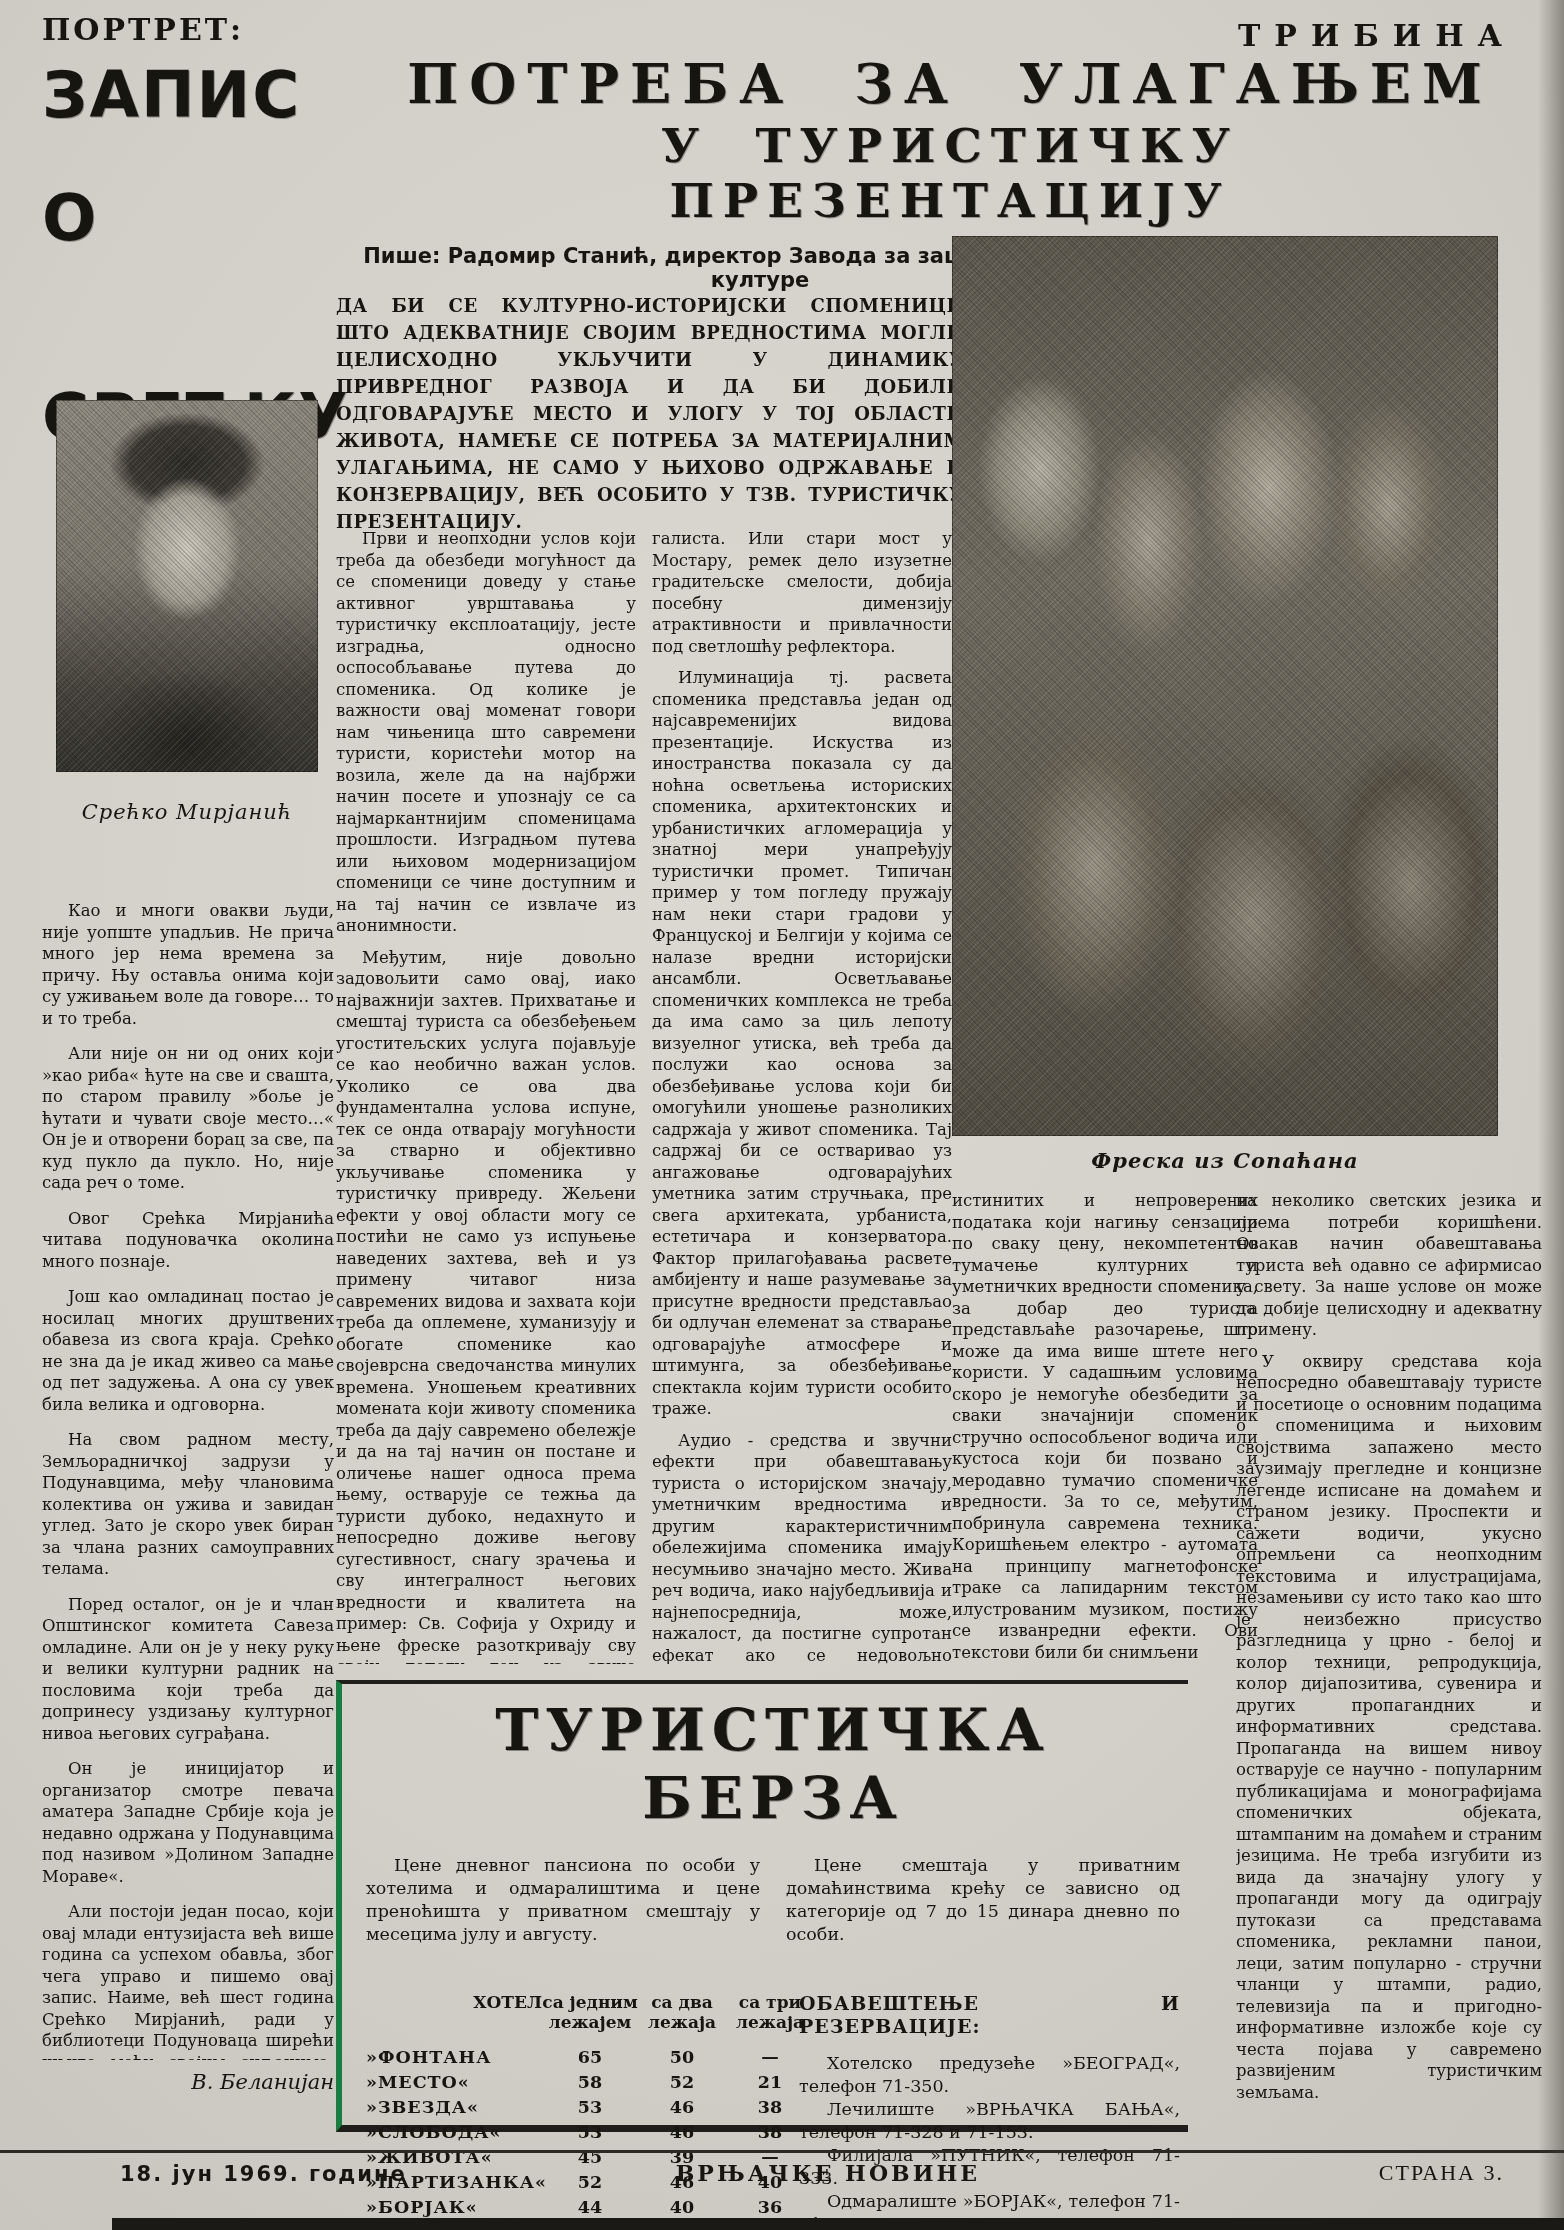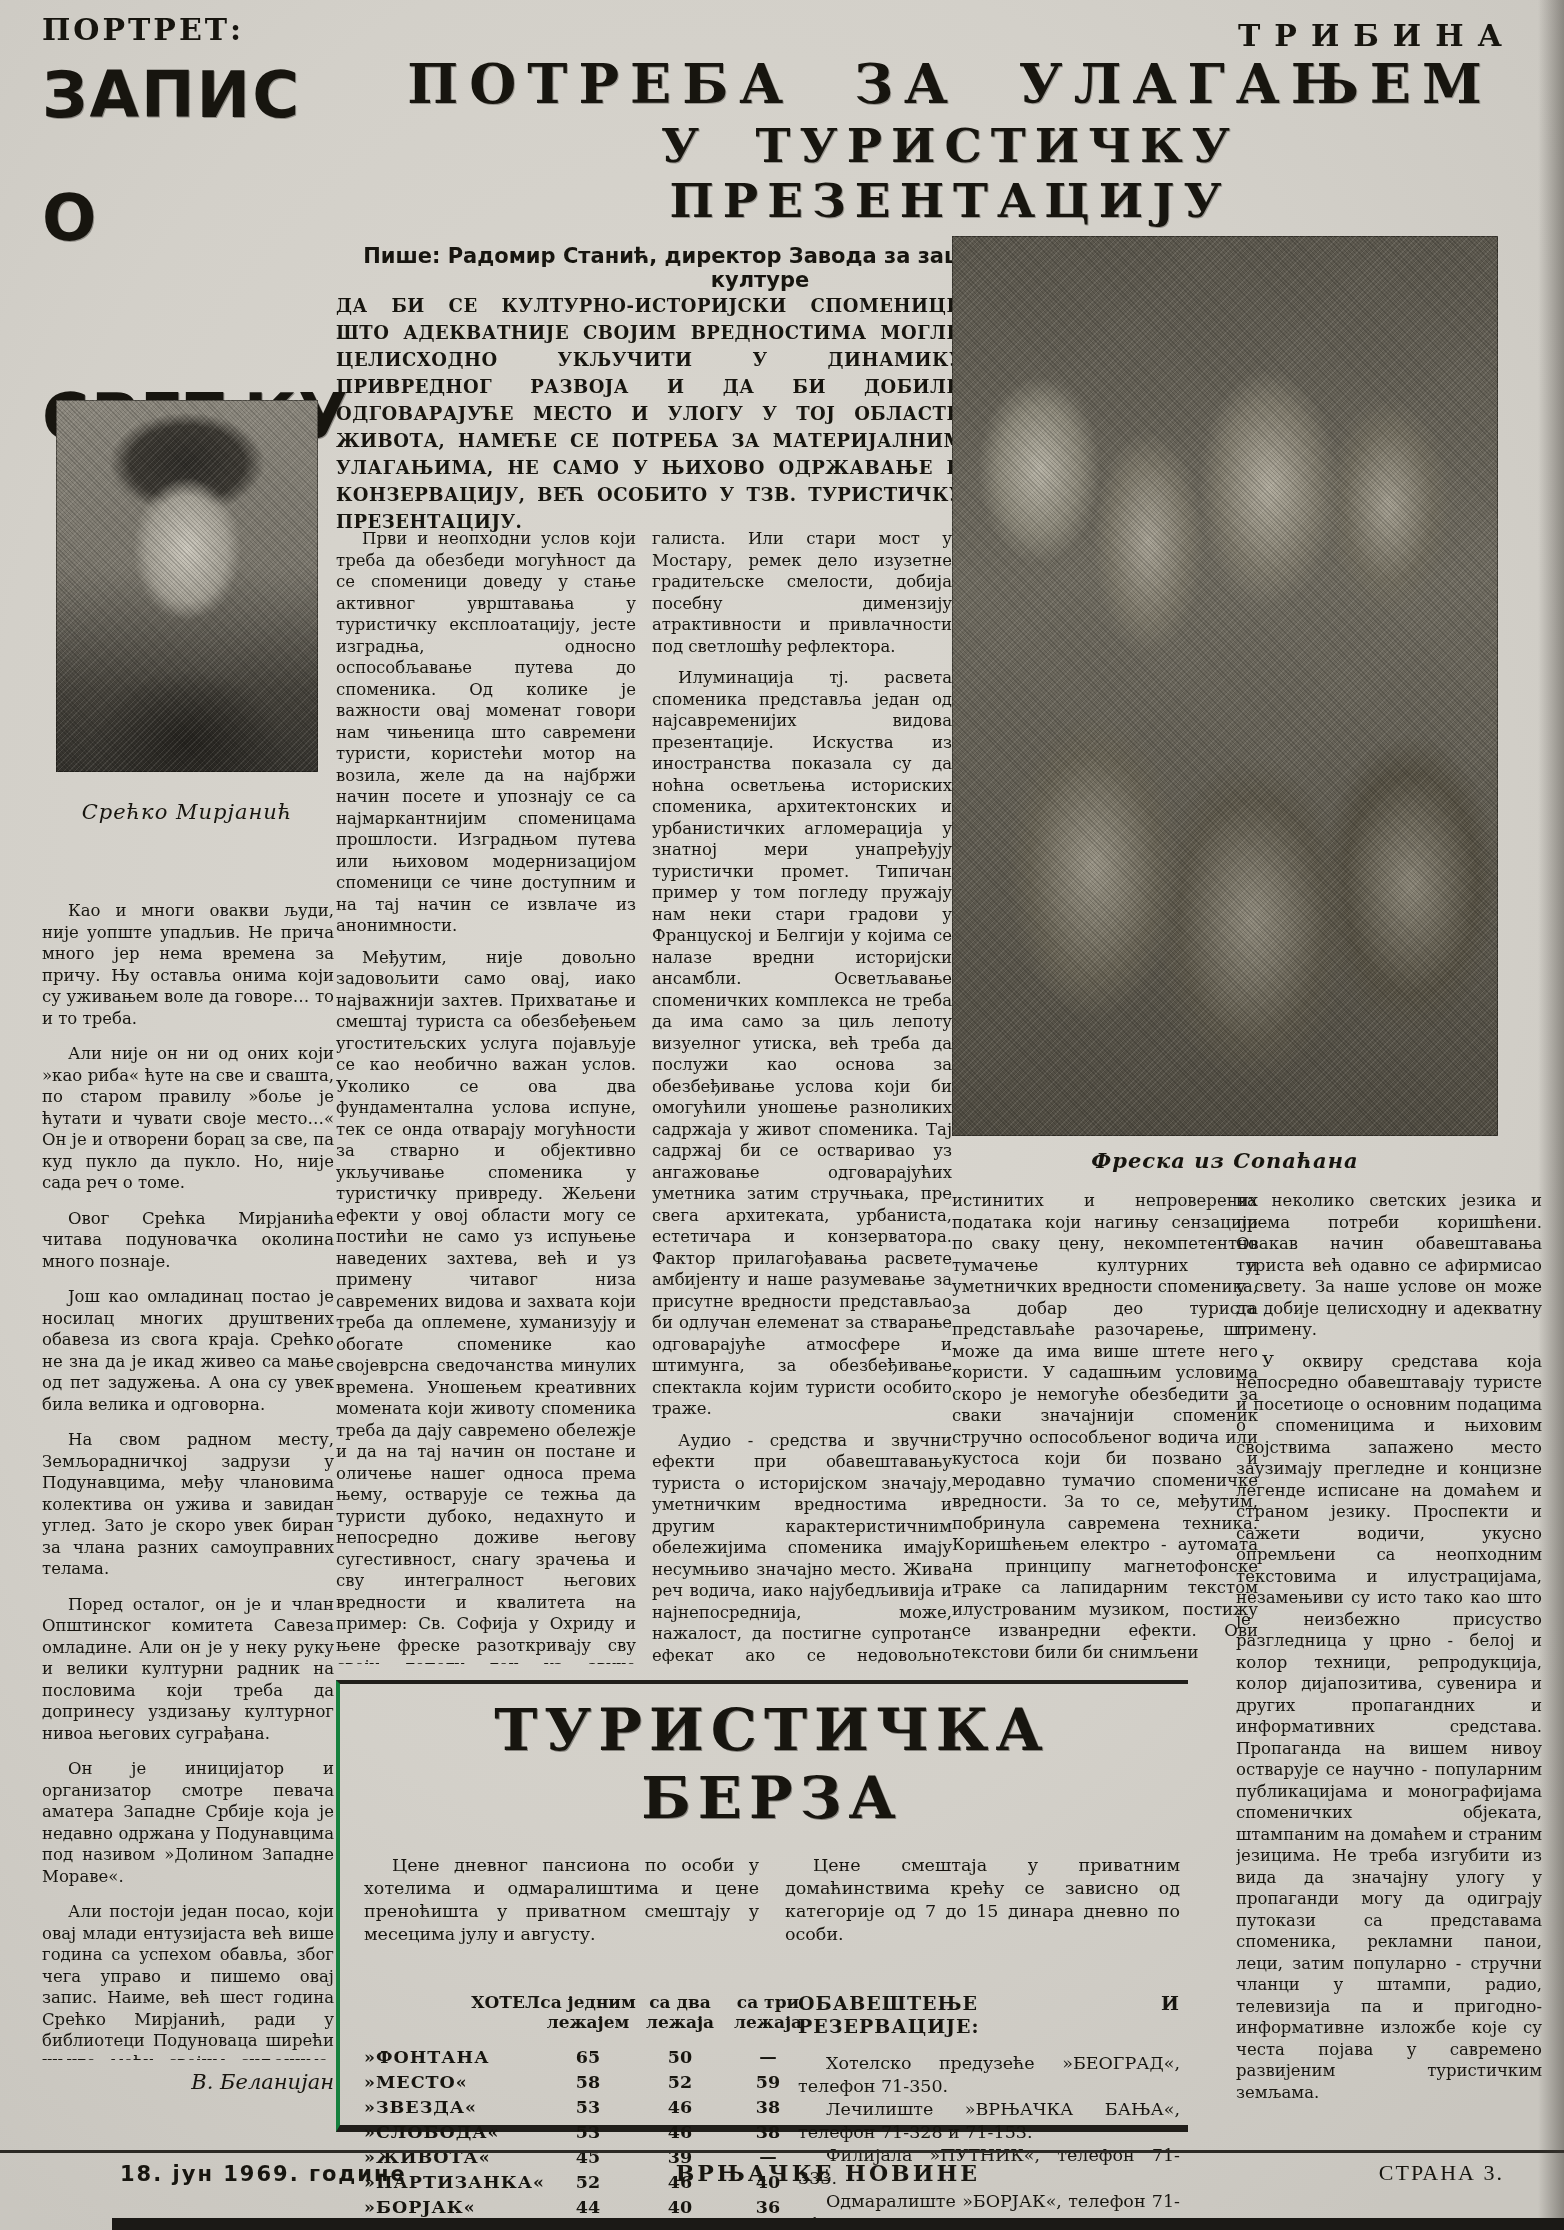--- a/index.html
+++ b/index.html
@@ -68,21 +68,21 @@
   .col-c{left:952px;top:1190px;width:306px;height:470px;}
   .col-d{left:1236px;top:1190px;width:306px;height:950px;}
 
   .left-col-text{position:absolute;left:42px;top:900px;width:292px;height:1160px;overflow:hidden;
     font-size:16.5px;line-height:21.5px;text-align:justify;}
   .left-col-text p{margin:0 0 14px 0;text-indent:26px;}
   .signature{position:absolute;left:42px;top:2070px;width:292px;text-align:right;
     font-style:italic;font-size:21px;padding-right:16px;}
 
   .berza{position:absolute;left:336px;top:1680px;width:852px;height:452px;box-sizing:border-box;
-    border-left:4px solid #15803d;border-top:4px solid #201e1a;border-bottom:7px solid #201e1a;
+    border-left:6px solid #15803d;border-top:4px solid #201e1a;border-bottom:7px solid #201e1a;
     padding:10px 8px 6px 24px;}
   .berza-title{text-align:center;font-weight:800;font-size:58px;letter-spacing:7px;word-spacing:24px;
     font-family:"DejaVu Serif", serif;text-shadow:1px 1px 0 rgba(20,18,14,.4);margin-top:2px;}
   .berza-cols{display:flex;gap:26px;margin-top:22px;}
   .berza-col{width:50%;font-size:17.5px;line-height:23px;text-align:justify;}
   .berza-col p{margin:0;text-indent:28px;}
   .hotel-head{display:grid;grid-template-columns:176px 96px 88px 88px;margin-top:24px;
     font-size:17px;font-weight:bold;line-height:20px;}
   .hotel-head .hh{text-align:center;}
   .hotel-head .hh:first-child{text-align:right;}
@@ -178,21 +178,21 @@
           <div class="hotel-row">
             <div class="cell">»ФОНТАНА</div>
             <div class="cell">65</div>
             <div class="cell">50</div>
             <div class="cell">—</div>
           </div>
           <div class="hotel-row">
             <div class="cell">»МЕСТО«</div>
             <div class="cell">58</div>
             <div class="cell">52</div>
-            <div class="cell">59</div>
+            <div class="cell">21</div>
           </div>
           <div class="hotel-row">
             <div class="cell">»ЗВЕЗДА«</div>
             <div class="cell">53</div>
             <div class="cell">46</div>
             <div class="cell">38</div>
           </div>
           <div class="hotel-row">
             <div class="cell">»СЛОБОДА«</div>
             <div class="cell">53</div>

